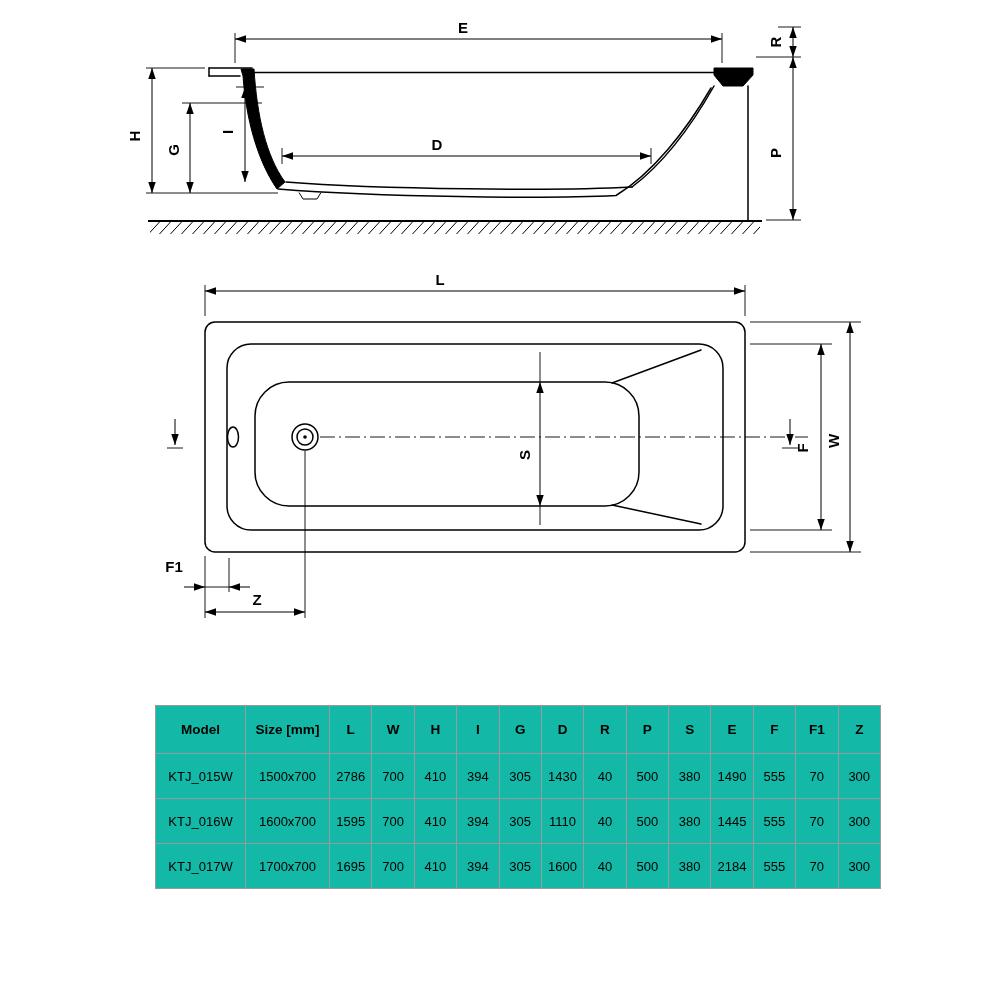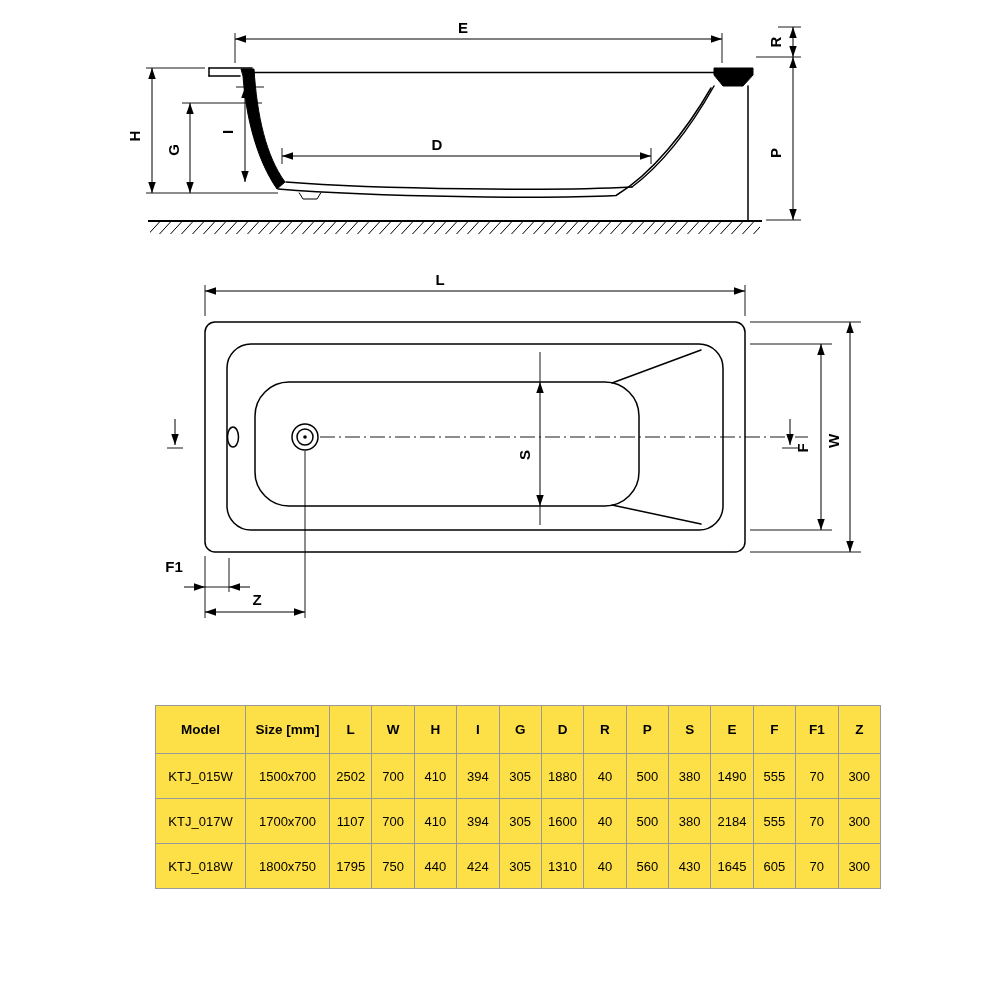--- a/index.html
+++ b/index.html
@@ -6,21 +6,21 @@
   .page{position:relative;width:1000px;height:1000px;background:#fff;overflow:hidden;
         font-family:"Liberation Sans",sans-serif;}
   svg{position:absolute;top:0;left:0;}
   .o{fill:none;stroke:#000;stroke-width:1.5;stroke-linecap:round;}
   .og{fill:none;stroke:#000;stroke-width:1.8;}
   .d{fill:none;stroke:#000;stroke-width:1;}
   .e{fill:none;stroke:#000;stroke-width:0.9;}
   .cl{fill:none;stroke:#000;stroke-width:0.9;stroke-dasharray:15 4 2 4;}
   .lbl{font-family:"Liberation Sans",sans-serif;font-size:15px;font-weight:bold;fill:#000;}
   table.spec{position:absolute;left:155px;top:705px;width:726px;border-collapse:collapse;
-        table-layout:fixed;font-size:13px;color:#000;background:#fde047;}
+        table-layout:fixed;font-size:13px;color:#000;background:#14b8a6;}
   table.spec th,table.spec td{border:1px solid #9a9a9a;text-align:center;vertical-align:middle;
         padding:0;overflow:hidden;white-space:nowrap;}
   table.spec th{font-weight:bold;height:47px;font-size:13.5px;}
   table.spec td{height:44px;font-weight:normal;}
 </style>
 </head>
 <body>
 
 <div class="page">
 
@@ -201,64 +201,64 @@
         <th>E</th>
         <th>F</th>
         <th>F1</th>
         <th>Z</th>
       </tr>
     </thead>
     <tbody>
       <tr>
         <td>KTJ_015W</td>
         <td>1500x700</td>
-        <td>2502</td>
+        <td>2786</td>
         <td>700</td>
         <td>410</td>
         <td>394</td>
         <td>305</td>
-        <td>1880</td>
+        <td>1430</td>
         <td>40</td>
         <td>500</td>
         <td>380</td>
         <td>1490</td>
         <td>555</td>
         <td>70</td>
         <td>300</td>
       </tr>
       <tr>
+        <td>KTJ_016W</td>
+        <td>1600x700</td>
+        <td>1595</td>
+        <td>700</td>
+        <td>410</td>
+        <td>394</td>
+        <td>305</td>
+        <td>1110</td>
+        <td>40</td>
+        <td>500</td>
+        <td>380</td>
+        <td>1445</td>
+        <td>555</td>
+        <td>70</td>
+        <td>300</td>
+      </tr>
+      <tr>
         <td>KTJ_017W</td>
         <td>1700x700</td>
-        <td>1107</td>
+        <td>1695</td>
         <td>700</td>
         <td>410</td>
         <td>394</td>
         <td>305</td>
         <td>1600</td>
         <td>40</td>
         <td>500</td>
         <td>380</td>
         <td>2184</td>
         <td>555</td>
         <td>70</td>
         <td>300</td>
       </tr>
-      <tr>
-        <td>KTJ_018W</td>
-        <td>1800x750</td>
-        <td>1795</td>
-        <td>750</td>
-        <td>440</td>
-        <td>424</td>
-        <td>305</td>
-        <td>1310</td>
-        <td>40</td>
-        <td>560</td>
-        <td>430</td>
-        <td>1645</td>
-        <td>605</td>
-        <td>70</td>
-        <td>300</td>
-      </tr>
     </tbody>
   </table>
 
 </div>
 
 </body></html>

